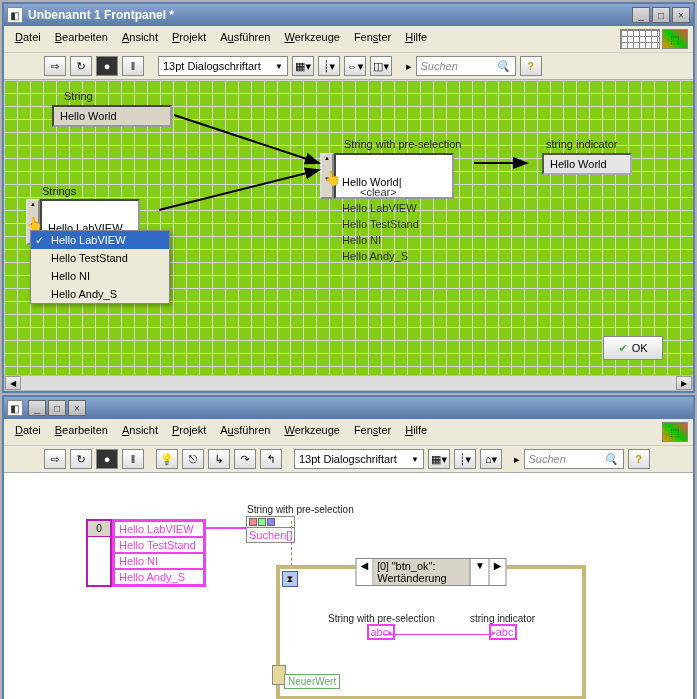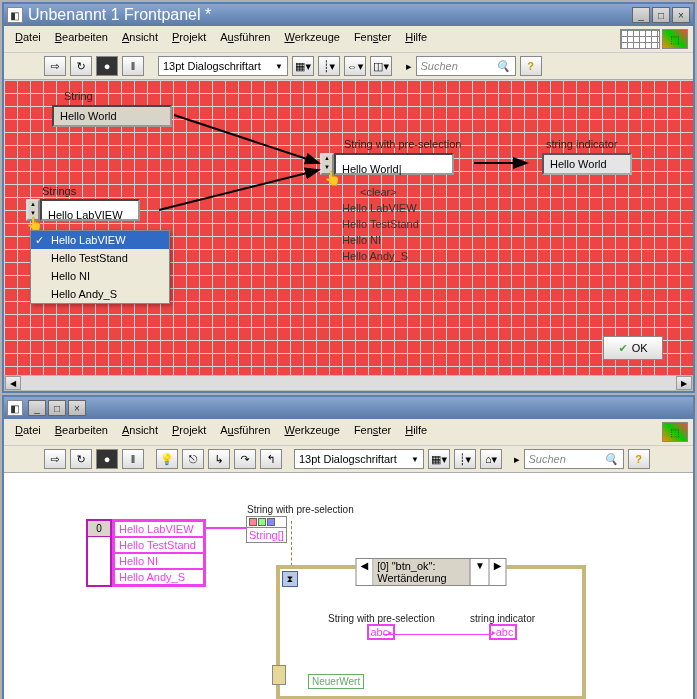--- a/index.html
+++ b/index.html
@@ -1,42 +1,42 @@
 <!DOCTYPE html>
 <html><head>
 <meta charset="utf-8">
 <style>
 *{margin:0;padding:0;box-sizing:border-box;font-family:Tahoma,Arial,sans-serif;font-size:11px}
 body{background:#b0b0b0;padding:2px;width:697px;height:699px;overflow:hidden}
 .window{border:2px solid #5a7fb0;background:#ece9d8;margin-bottom:2px}
 .titlebar{background:linear-gradient(to bottom,#8ba7d0 0%,#7090bd 50%,#5b7aa5 100%);height:22px;display:flex;align-items:center;padding:0 3px;color:#fff}
 .titlebar-icon{width:16px;height:16px;background:#fff;border:1px solid #888;margin-right:5px;display:flex;align-items:center;justify-content:center;font-size:10px;color:#333}
-.titlebar-text{flex:1;font-weight:normal;font-size:16px}
+.titlebar-text{flex:1;font-weight:bold;font-size:12px}
 .titlebar-btns{display:flex;gap:2px}
 .tbtn{width:18px;height:16px;background:linear-gradient(to bottom,#ddd,#bbb);border:1px solid #666;display:flex;align-items:center;justify-content:center;font-size:10px;color:#333;cursor:pointer}
 .menubar{background:#ece9d8;padding:3px 5px;display:flex;gap:2px;border-bottom:1px solid #ccc;justify-content:space-between}
 .menuleft{display:flex;gap:2px}
 .menuright{display:flex;align-items:center;gap:2px}
 .mitem{padding:2px 6px;cursor:pointer}
 .mitem u{text-decoration:underline}
 .toolbar{background:#ece9d8;padding:3px 40px;display:flex;align-items:center;gap:4px;border-bottom:1px solid #aaa}
 .tbicon{width:22px;height:20px;border:1px solid #888;background:linear-gradient(to bottom,#fff,#ddd);display:flex;align-items:center;justify-content:center;cursor:pointer;font-size:11px}
 .tbicon.dark{background:#333;color:#fff}
 .fontsel{height:20px;border:1px solid #888;background:#fff;padding:0 4px;display:flex;align-items:center;min-width:130px}
 .fontsel .dd{margin-left:auto;font-size:8px}
 .searchbox{height:20px;border:1px solid #888;background:#fff;padding:0 4px;display:flex;align-items:center;min-width:100px;color:#888;font-style:italic}
-.canvas{position:relative;background:#ef4444;height:295px;overflow:hidden}
+.canvas{position:relative;background:#84cc16;height:295px;overflow:hidden}
 .grid{position:absolute;inset:0;background-image:linear-gradient(#d5d5d5 1px,transparent 1px),linear-gradient(90deg,#d5d5d5 1px,transparent 1px);background-size:13px 13px}
 .ctl-label{position:absolute;font-size:11px;color:#222}
 .string-ctl{position:absolute;background:#d8d4c8;border:2px inset #999;padding:3px 6px;min-width:120px;height:22px}
 .string-ind{position:absolute;background:#e5e5e5;border:2px inset #aaa;padding:3px 6px;min-width:90px;height:22px}
 .ring{position:absolute;display:flex}
 .ring-spin{width:14px;background:#d8d4c8;border:2px outset #ddd;display:flex;flex-direction:column}
 .ring-spin div{flex:1;text-align:center;font-size:6px;line-height:7px;cursor:pointer}
-.ring-field{background:#fff;border:2px inset #999;padding:8px 6px;min-width:100px;height:22px}
+.ring-field{background:#fff;border:2px inset #999;padding:21px 6px;min-width:100px;height:22px}
 .dropdown{position:absolute;background:#ece9d8;border:1px solid #888;box-shadow:2px 2px 4px rgba(0,0,0,0.3);min-width:140px}
 .dditem{padding:3px 8px 3px 20px;cursor:pointer;position:relative}
 .dditem.sel{background:#316ac5;color:#fff}
 .dditem .chk{position:absolute;left:4px}
 .cursor-hand{position:absolute;font-size:14px}
 .okbtn{position:absolute;right:30px;bottom:15px;width:60px;height:24px;background:linear-gradient(to bottom,#fff,#ddd);border:1px solid #888;display:flex;align-items:center;justify-content:center;gap:4px;cursor:pointer}
 .okbtn .chk{color:#4a4}
 .expand-icon{width:20px;height:20px;border:1px solid #888;background:#fff}
 .grid-icon{background-image:linear-gradient(#888 1px,transparent 1px),linear-gradient(90deg,#888 1px,transparent 1px);background-size:6px 6px}
 .color-icon{width:26px;height:20px;border:1px solid #888;display:flex;align-items:center;justify-content:center;font-size:10px;color:#333}
@@ -255,21 +255,21 @@
     </div>
 
     <div class="wire" style="left:200px;top:54px;width:42px;height:2px"></div>
 
     <div class="prop-node" style="left:242px;top:43px">
       <div class="hdr">
           <div class="mini" style="background:#f88"></div>
           <div class="mini" style="background:#8f8"></div>
           <div class="mini" style="background:#88f"></div>
         </div>
-      <div class="row">String[]</div>
+      <div class="row">Suchen[]</div>
     </div>
 
     <div class="dwire-v" style="left:287px;top:48px;height:50px"></div>
     <div class="dwire" style="left:287px;top:98px;width:90px"></div>
 
     <div class="event-struct" style="left:272px;top:92px;width:310px;height:135px">
       <div class="hourglass">⧗</div>
       <div class="event-hdr">
         <div style="border-right:1px solid #888">◀</div>
         <div style="background:#d8d4c8;border-right:1px solid #888">[<span>0</span>] <span>"btn_ok": Wertänderung</span></div>
@@ -283,18 +283,18 @@
         <div class="term-box"><span>abc</span>▸</div>
       </div>
 
       <div class="bd-term" style="left:190px;top:44px">
         <div class="bd-termlabel">string indicator</div>
         <div class="term-box ind">▸<span>abc</span></div>
       </div>
 
       <div class="wire" style="left:103px;top:65px;width:110px"></div>
 
-      <div class="node-nw" style="left:28px;top:105px">NeuerWert</div>
+      <div class="node-nw" style="left:4px;top:105px">NeuerWert</div>
     </div>
 
   </div>
 
 </div>
 
 </body></html>

